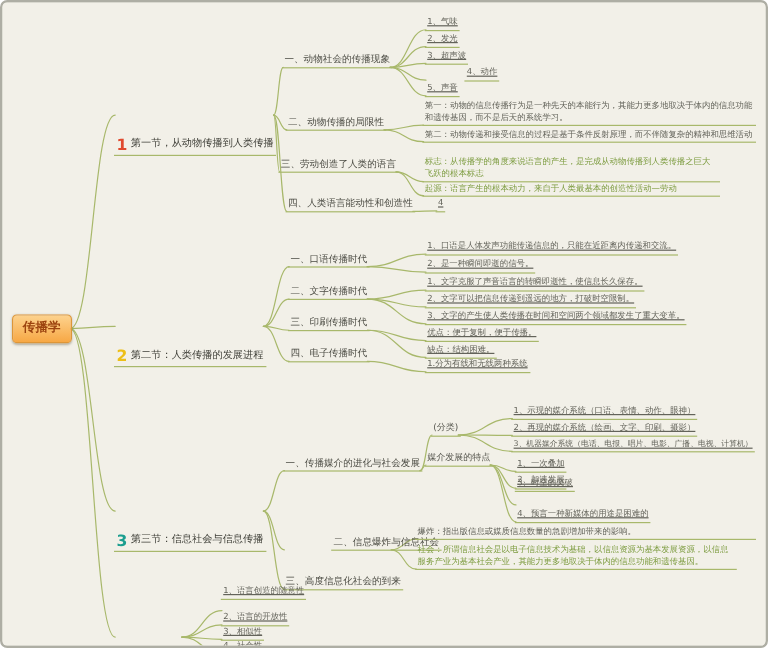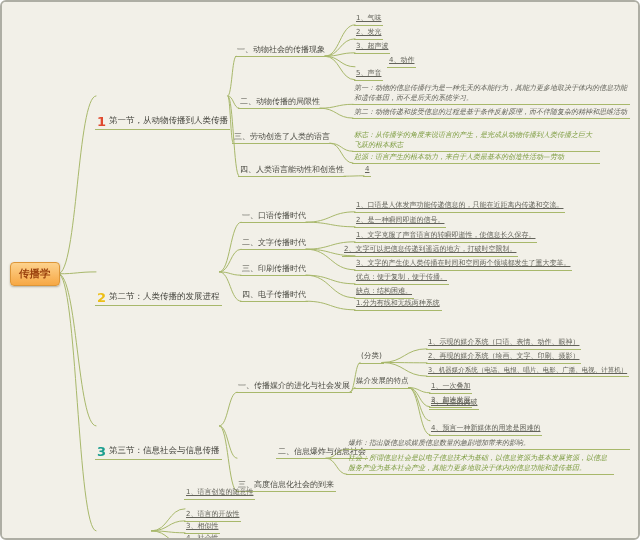--- a/index.html
+++ b/index.html
@@ -21,21 +21,21 @@
     position: absolute;
     white-space: nowrap;
     border-bottom: 1px solid #a8b86b;
     padding: 0 2px 1px 2px;
     color: #63635a;
     line-height: 1.4;
   }
   .node.branch { font-size: 8px;   color: #4c4c44; }
   .node.mid    { font-size: 7.5px; color: #55554d; }
   .node.leaf   { font-size: 7px; text-decoration: underline; }
-  .node.para   { font-size: 7px; white-space: normal; line-height: 1.45; font-style: italic; }
+  .node.para   { font-size: 7px; white-space: normal; line-height: 1.45; }
   .node.green  { color: #7d9c40; }
 
   .node.section { display: flex; align-items: flex-end; gap: 3px; padding-bottom: 1px; }
   .badge { font-size: 13px; font-weight: 700; line-height: 0.9; font-style: normal; }
   .lbl   { font-size: 8.5px; color: #3e3e37; padding-bottom: 1px; margin-top: 33px; }
 
   .node.root {
     border-bottom: none;
     border: 1px solid #dd9638;
     border-radius: 4px;
@@ -124,21 +124,21 @@
       <div class="node leaf" style="left: 361px; top: 163px;">4</div>
       <div class="node section" style="left: 93px; top: 256px;">
         <span class="badge" style="color: rgb(237, 191, 23);">2</span>
         <span class="lbl">第二节：人类传播的发展进程</span>
       </div>
       <div class="node branch" style="left: 238px; top: 208px;">一、口语传播时代</div>
       <div class="node leaf" style="left: 352px; top: 199px;">1、口语是人体发声功能传递信息的，只能在近距离内传递和交流。</div>
       <div class="node leaf" style="left: 352px; top: 214px;">2、是一种瞬间即逝的信号。</div>
       <div class="node branch" style="left: 238px; top: 235px;">二、文字传播时代</div>
       <div class="node leaf" style="left: 352px; top: 229px;">1、文字克服了声音语言的转瞬即逝性，使信息长久保存。</div>
-      <div class="node leaf" style="left: 340px; top: 243px;">2、文字可以把信息传递到遥远的地方，打破时空限制。</div>
+      <div class="node leaf" style="left: 352px; top: 243px;">2、文字可以把信息传递到遥远的地方，打破时空限制。</div>
       <div class="node leaf" style="left: 352px; top: 257px;">3、文字的产生使人类传播在时间和空间两个领域都发生了重大变革。</div>
       <div class="node branch" style="left: 238px; top: 261px;">三、印刷传播时代</div>
       <div class="node leaf" style="left: 352px; top: 271px;">优点：便于复制，便于传播。</div>
       <div class="node leaf" style="left: 352px; top: 285px;">缺点：结构困难。</div>
       <div class="node branch" style="left: 238px; top: 287px;">四、电子传播时代</div>
       <div class="node leaf" style="left: 352px; top: 297px;">1.分为有线和无线两种系统</div>
       <div class="node section" style="left: 93px; top: 410px;">
         <span class="badge" style="color: rgb(27, 158, 143);">3</span>
         <span class="lbl">第三节：信息社会与信息传播</span>
       </div>

